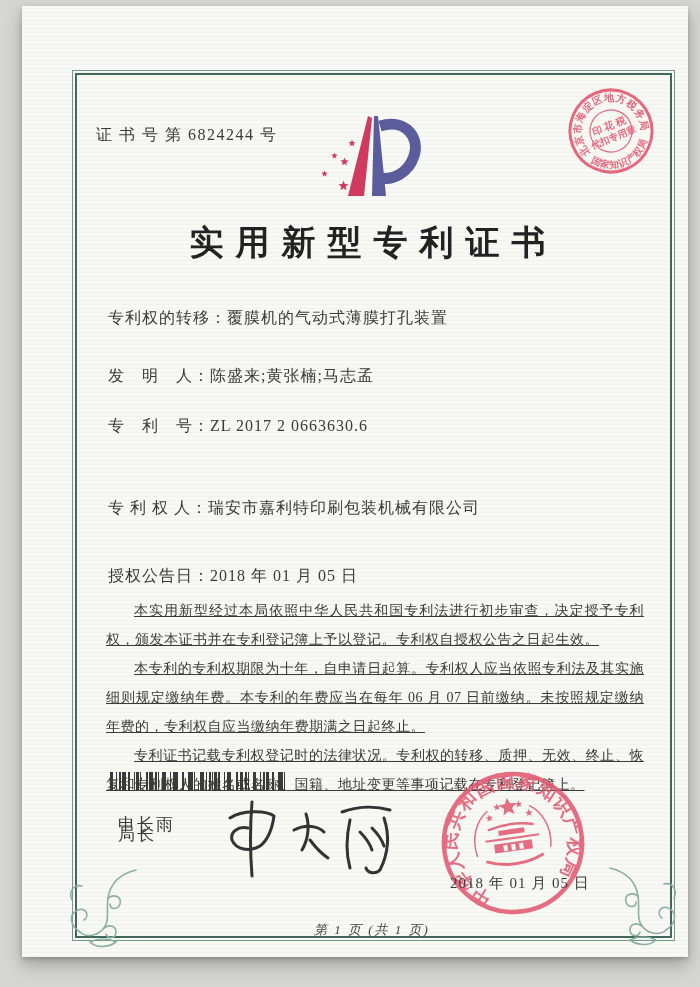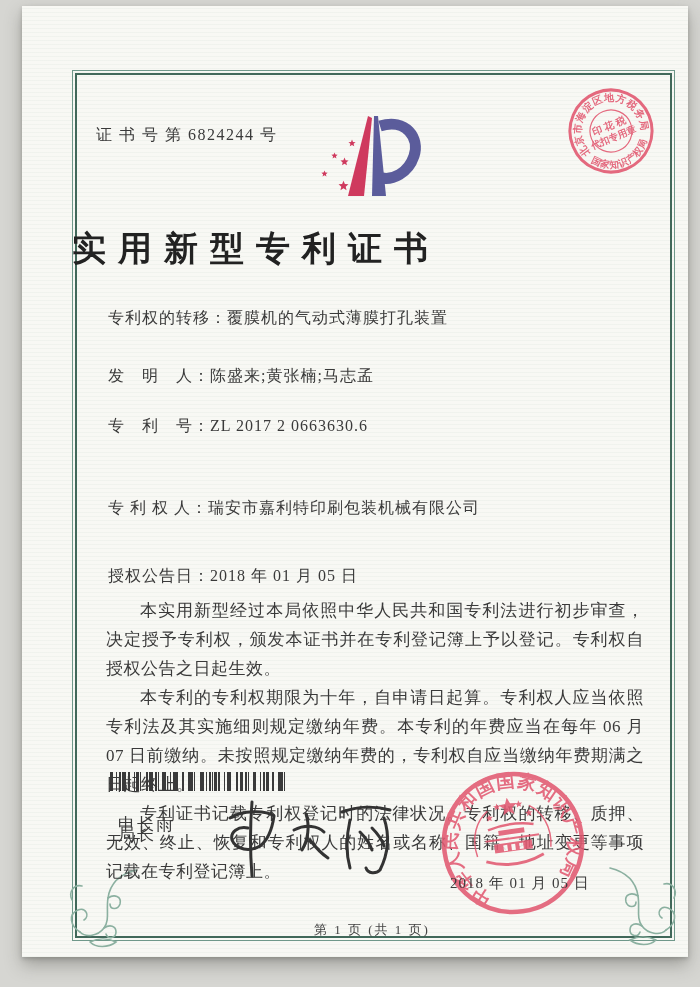--- a/index.html
+++ b/index.html
@@ -33,43 +33,43 @@
   }
   .frame-inner{
     position:absolute;inset:2px;
     border:2px solid var(--frame);
   }
   .cert-no{position:absolute;left:74px;top:119px;font-size:16px;letter-spacing:1.5px;}
   .logo{position:absolute;left:280px;top:98px;width:140px;height:105px;}
   .tax-seal{position:absolute;left:546px;top:82px;width:86px;height:86px;transform:rotate(-22deg);opacity:.9;}
   .title{
     position:absolute;left:50px;top:214px;width:603px;
-    text-align:left;font-size:34px;font-weight:bold;letter-spacing:12px;
+    text-align:center;font-size:34px;font-weight:bold;letter-spacing:12px;
     color:#222;
-    margin-top:6px;
   }
   .field{position:absolute;left:86px;font-size:16px;letter-spacing:1px;white-space:nowrap;}
   .paras{position:absolute;left:84px;top:590px;width:538px;}
   .paras p{
-    font-size:17px;line-height:29px;text-indent:2em;text-align:justify;
+    font-size:14px;line-height:29px;text-indent:2em;text-align:justify;
     letter-spacing:0.5px;
+    text-decoration:underline;
   }
   .barcode{
     position:absolute;left:88px;top:766px;width:178px;height:19px;
     background-image:
       repeating-linear-gradient(90deg,#3a3a3a 0 2px,transparent 2px 9px),
       repeating-linear-gradient(90deg,#3a3a3a 0 1px,transparent 1px 6px),
       repeating-linear-gradient(90deg,#3a3a3a 0 3px,transparent 3px 13px);
   }
   .comm-title{position:absolute;left:96px;top:817px;font-size:17px;letter-spacing:2px;}
   .comm-name{position:absolute;left:96px;top:807px;font-size:17px;letter-spacing:2px;}
   .autograph{position:absolute;left:192px;top:790px;width:190px;height:85px;z-index:3;}
   .office-seal{position:absolute;left:418px;top:764px;width:146px;height:146px;transform:rotate(-8deg);opacity:.88;z-index:1;}
   .seal-date{position:absolute;left:428px;top:868px;font-size:15px;letter-spacing:1px;color:#3c3c3c;z-index:2;}
-  .page-footer{position:absolute;left:230px;top:915px;width:240px;text-align:center;font-size:13px;letter-spacing:2px;color:#444;}
+  .page-footer{position:absolute;left:230px;top:915px;width:240px;text-align:center;font-size:13px;letter-spacing:2px;color:#444;font-style:italic;}
   .ornament{position:absolute;width:80px;height:85px;}
   .orn-left{left:38px;top:858px;}
   .orn-right{left:584px;top:856px;transform:scaleX(-1);}
   .seal-text{fill:var(--seal-red);font-family:"Liberation Serif","DejaVu Serif",serif;}
   .orn-path{stroke:var(--orn);fill:none;stroke-width:1.6;stroke-linecap:round;}
   .sig-path{stroke:#333;fill:none;stroke-width:3;stroke-linecap:round;stroke-linejoin:round;}
 </style>
 </head>
 <body>
 

